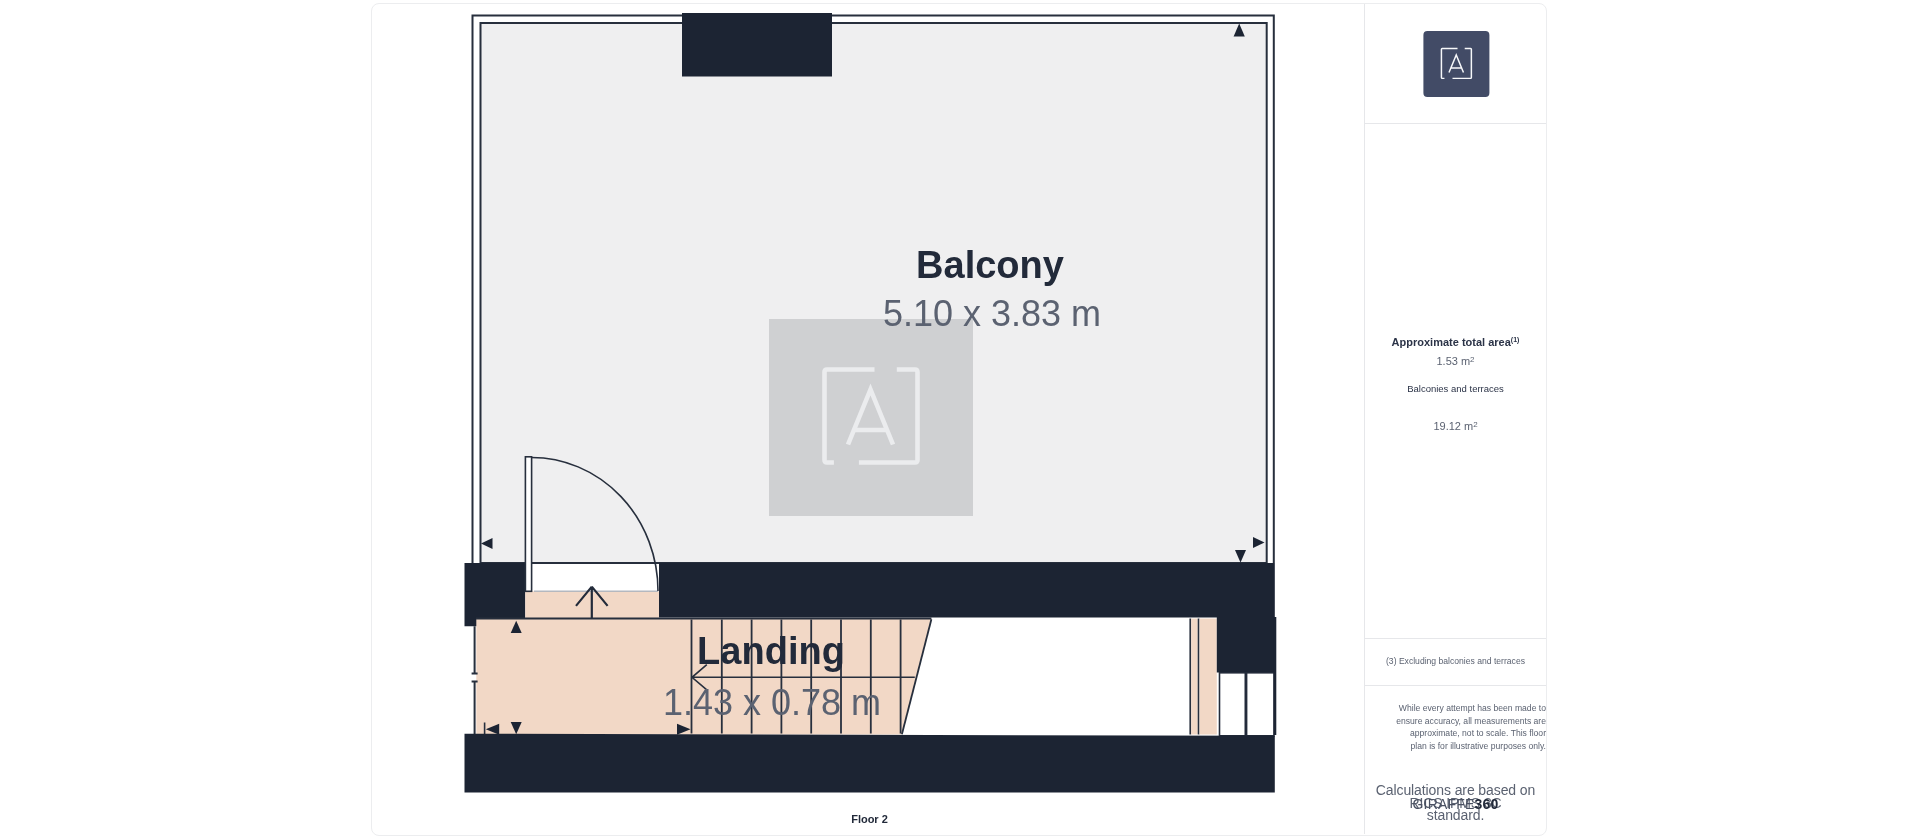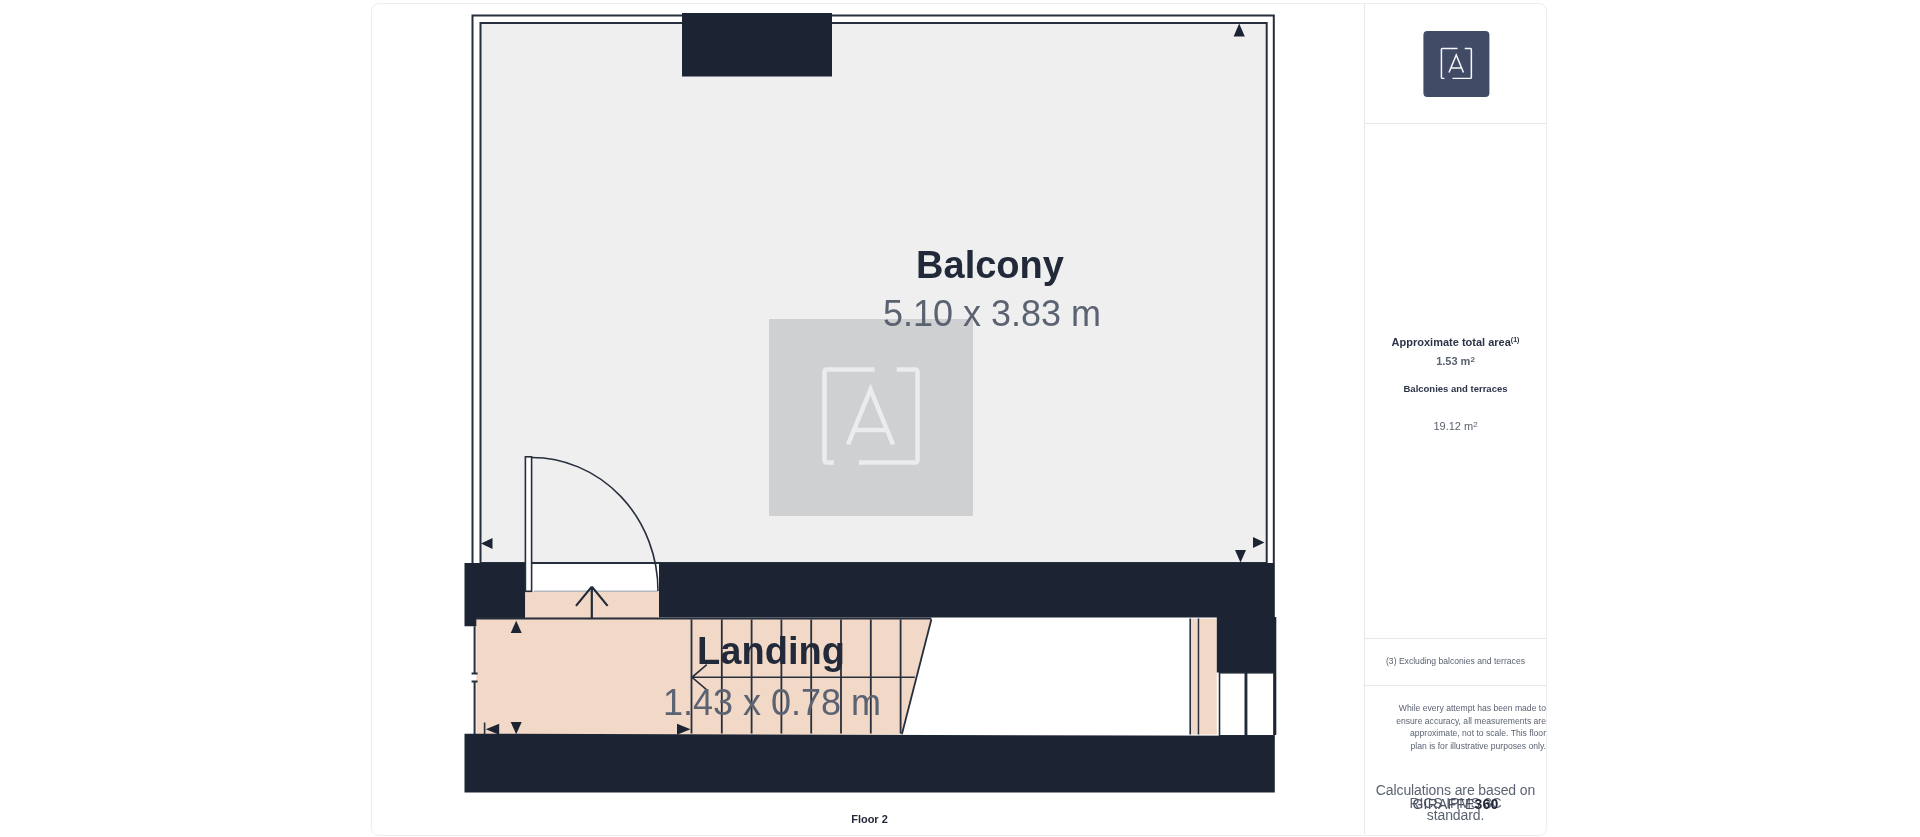--- a/index.html
+++ b/index.html
@@ -114,23 +114,23 @@
 
   <g transform="translate(1456.4,63.4) scale(0.322)" stroke="#f7f8fa" stroke-width="4.6" fill="none">
     <path d="M 3.5 -46.5 H -44 Q -46.5 -46.5 -46.5 -44 V 44 Q -46.5 46.5 -44 46.5 H -37.1"></path>
     <path d="M 25.8 -46.5 H 44 Q 46.5 -46.5 46.5 -44 V 44 Q 46.5 46.5 44 46.5 H -12.1"></path>
     <path d="M -23 28.5 L -0.5 -26.5 L 22 28.5 M -15.5 14 H 14.5"></path>
   </g>
 </svg>
 
 <div class="sb" style="top:336px;font-size:11px;font-weight:bold;">Approximate total area<span style="font-size:7px;vertical-align:4px;">(1)</span></div>
 
-<div class="sb" style="top:355px;font-size:11px;color:#5b6271;font-weight:bold;">1.53 m<span style="font-size:8px;vertical-align:3px;">2</span></div>
+<div class="sb" style="top:355px;font-size:11px;color:#5b6271;">1.53 m<span style="font-size:8px;vertical-align:3px;">2</span></div>
 
-<div class="sb" style="top:383px;font-size:9.5px;font-weight:bold;">Balconies and terraces</div>
+<div class="sb" style="top:383px;font-size:9.5px;font-weight:normal;">Balconies and terraces</div>
 
 <div class="sb" style="top:420px;font-size:11px;color:#5b6271;">19.12 m<span style="font-size:8px;vertical-align:3px;">2</span></div>
 
 <div class="sb" style="top:656px;font-size:8.6px;color:#5b6271;">(3) Excluding balconies and terraces</div>
 
 <div class="sb" style="top:702px;font-size:8.6px;line-height:12.5px;color:#5b6271;text-align:right;">While every attempt has been made to<br>ensure accuracy, all measurements are<br>approximate, not to scale. This floor<br>plan is for illustrative purposes only.</div>
 
 <div class="sb" style="top:784px;font-size:14px;line-height:12.5px;letter-spacing:-0.1px;color:#5b6271;text-align:center;">Calculations are based on RICS IPMS 3C<br>standard.</div>
 
 <div class="sb" style="top:796px;font-size:14px;letter-spacing:0.2px;color:#4a5162;">GIRAFFE<b style="color:#222a3a;">360</b></div>

